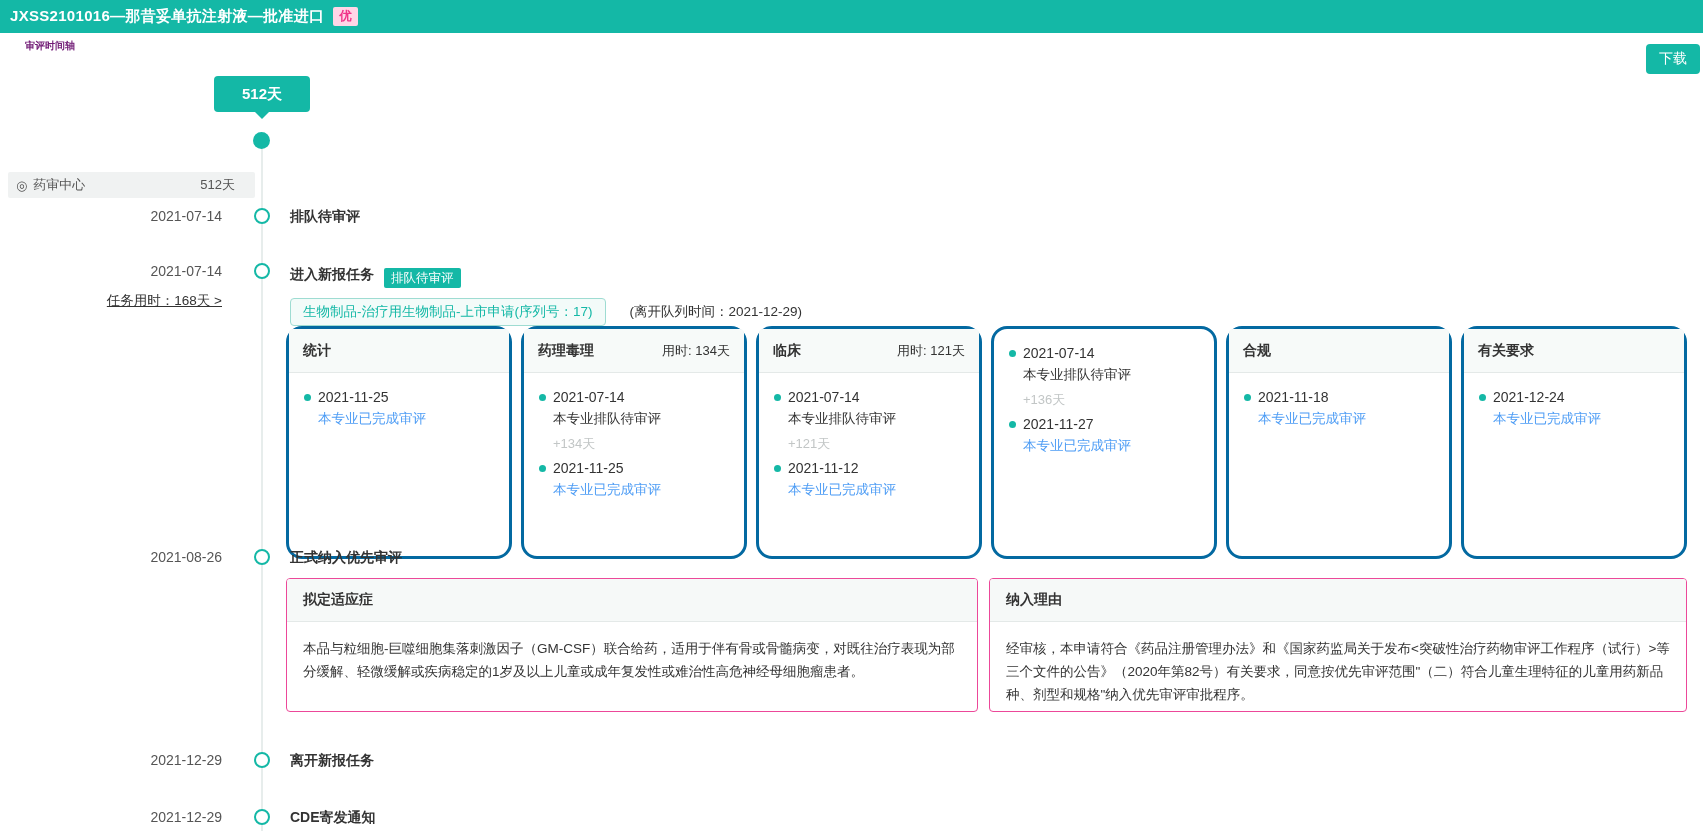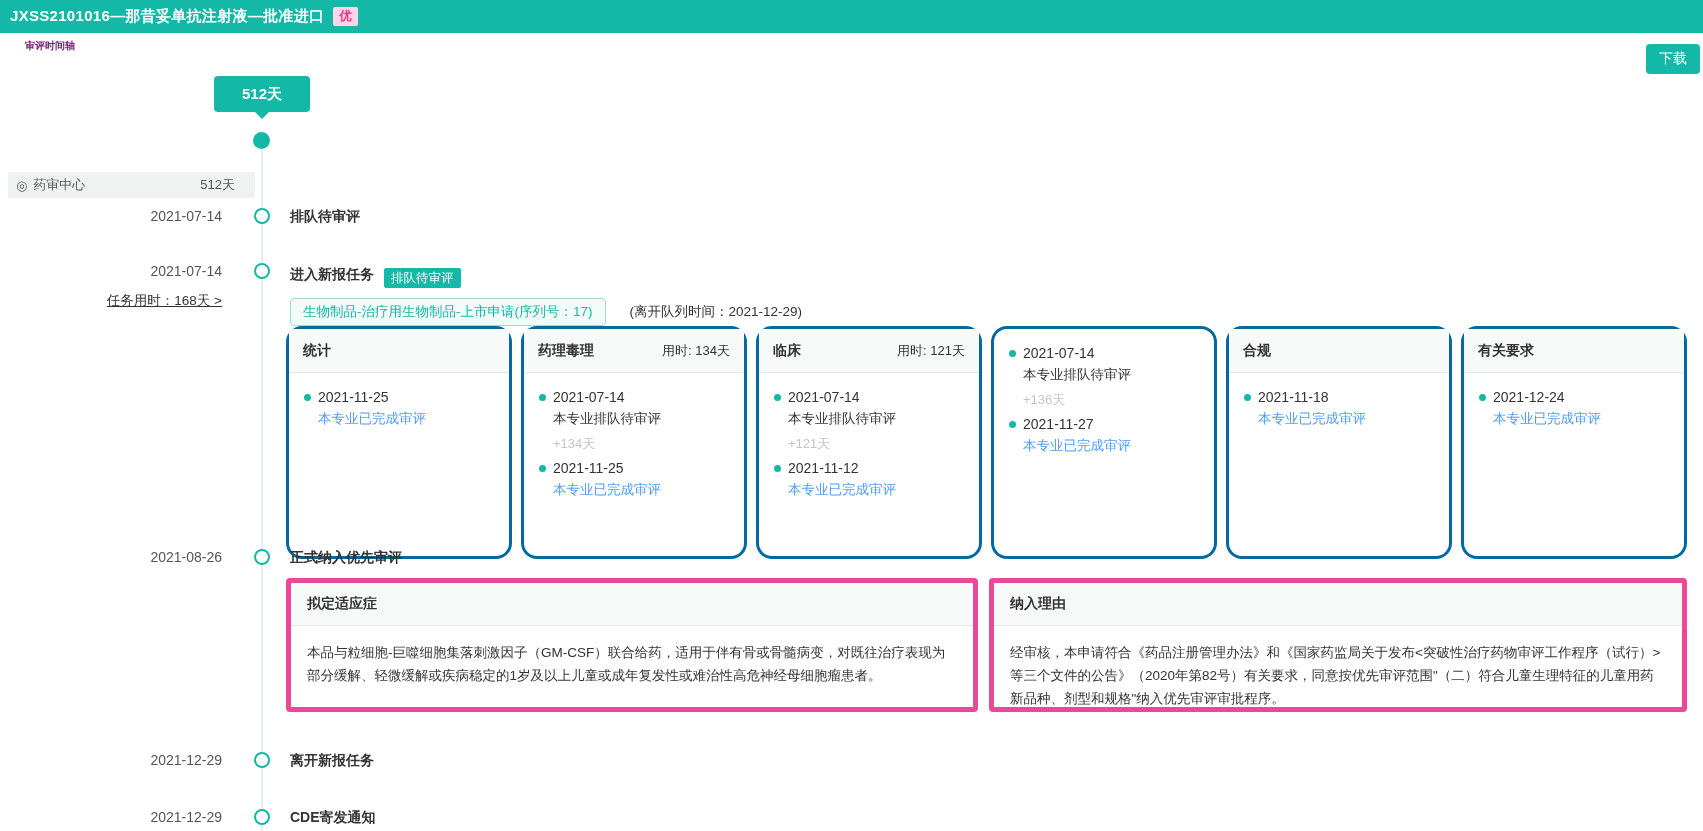--- a/index.html
+++ b/index.html
@@ -61,21 +61,21 @@
   .card-b{padding:14px 12px;}
   .citem{position:relative;padding-left:17px;}
   .citem::before{content:'';position:absolute;left:3px;top:7px;width:7px;height:7px;border-radius:50%;background:#14b8a6;}
   .cdate{font-size:14px;color:#333;line-height:21px;}
   .cstatus{font-size:13.5px;line-height:21px;}
   .done{color:#4e9df5;cursor:pointer;}
   .queue{color:#333;}
   .cgap{padding-left:17px;font-size:13px;color:#c2c6c6;margin:6px 0 5px;}
 
   
-  .pbox{position:absolute;top:578px;height:134px;border:5px solid #ec4899;border-radius:4px;
+  .pbox{position:absolute;top:578px;height:134px;border:1px solid #ec4899;border-radius:4px;
         background:#fff;box-sizing:border-box;overflow:hidden;}
   .pbox.indication{left:286px;width:692px;}
   .pbox.reason{left:989px;width:698px;}
   .pbox-h{height:43px;display:flex;align-items:center;padding:0 16px;background:#f6f9f8;
           border-bottom:1px solid #e4e9e8;font-size:14px;font-weight:700;color:#333;box-sizing:border-box;}
   .pbox-b{padding:15px 16px;font-size:13.5px;line-height:23px;color:#333;}
 </style>
 </head>
 <body>
 

